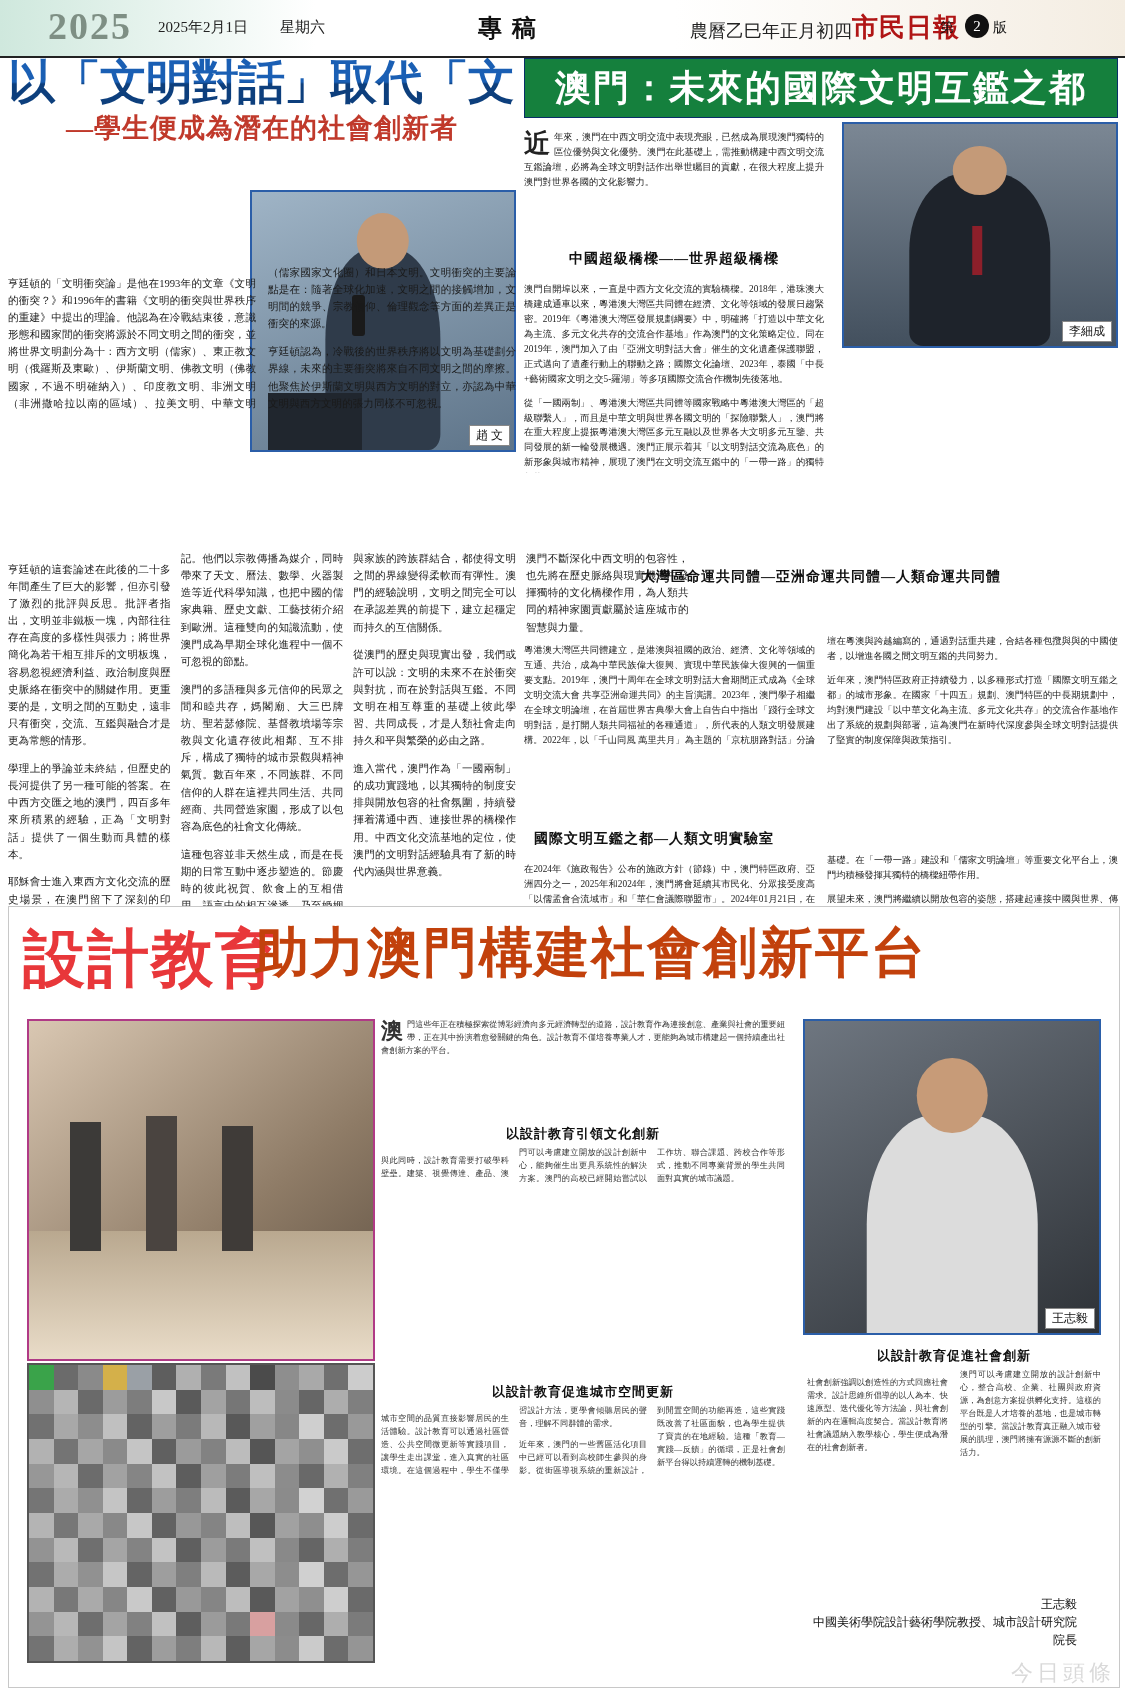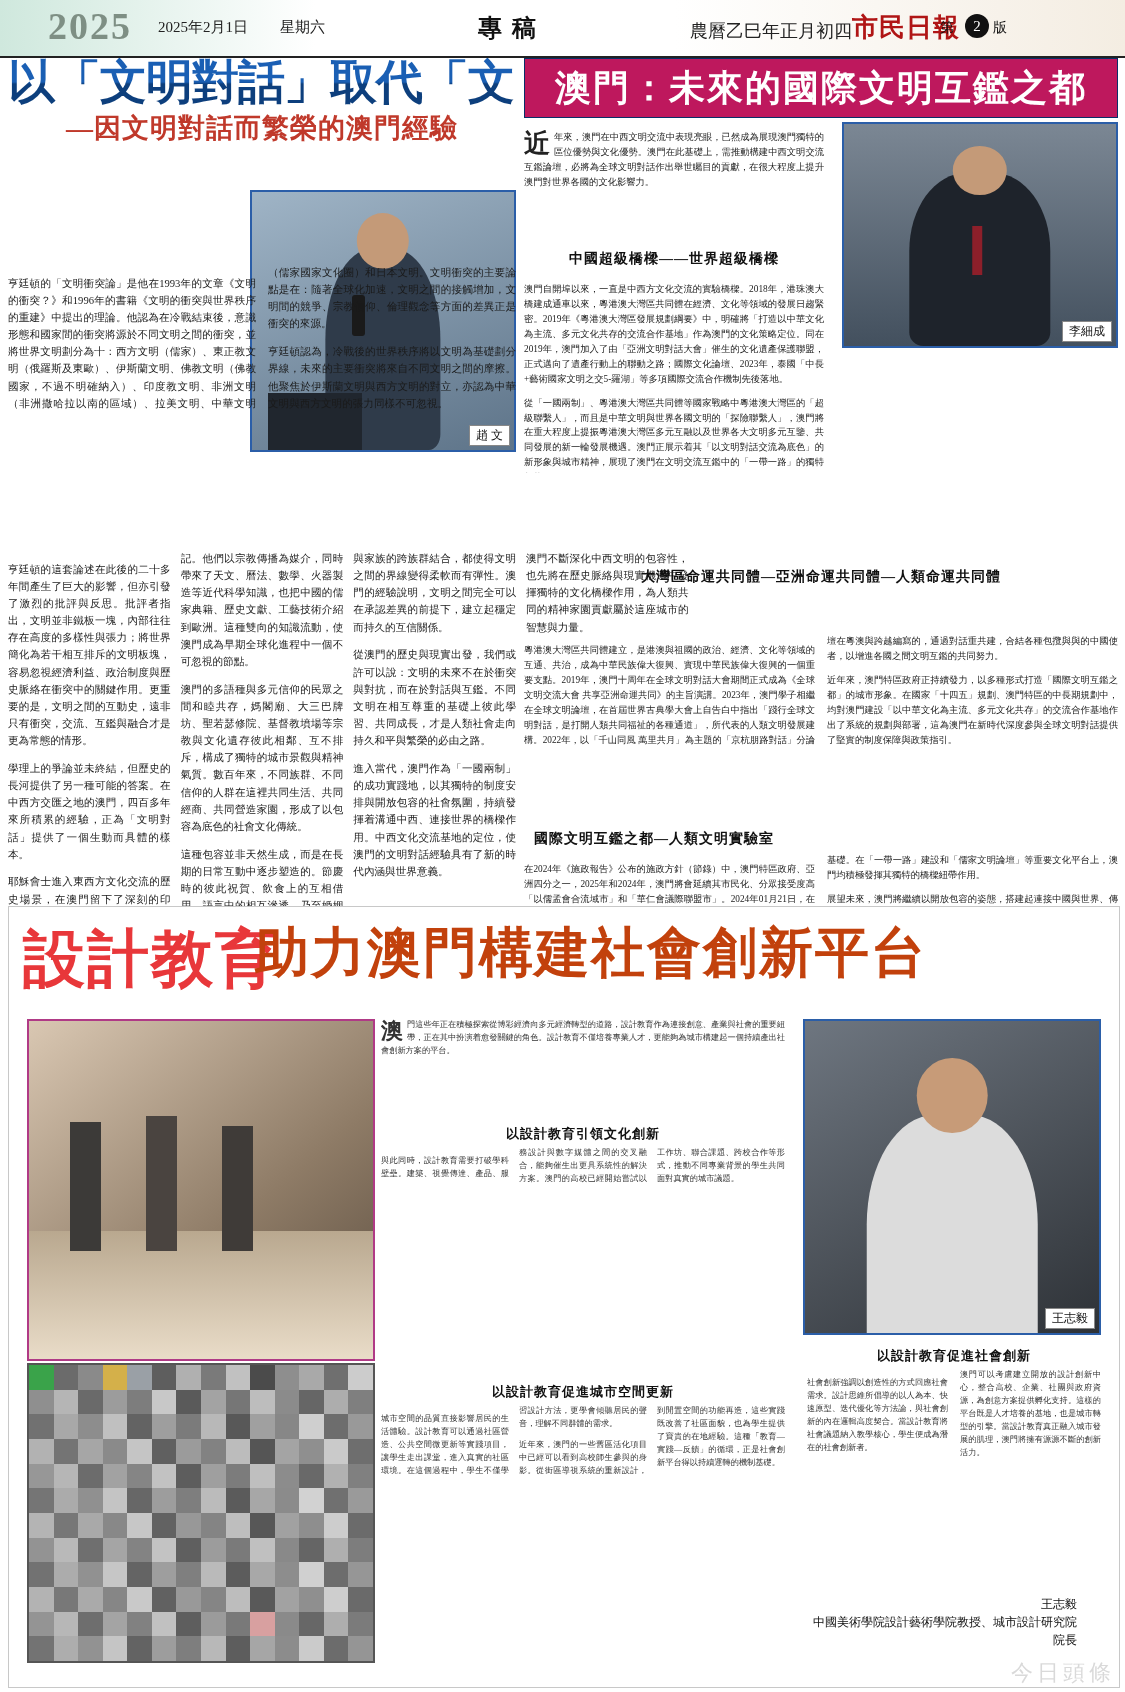--- a/index.html
+++ b/index.html
@@ -28,21 +28,21 @@
     text-shadow:none;white-space:nowrap;}
   .headA2{margin-top:2px;text-align:center;font-size:27px;font-weight:bold;color:#c0392b;letter-spacing:1px;}
   .photoA{position:absolute;right:0;top:132px;width:262px;height:258px;border:2px solid #2b5ea8;overflow:hidden;background:#8aa0b4;}
   .photoA .cap{position:absolute;right:4px;bottom:4px;background:#fff;border:1px solid #888;font-size:12px;padding:1px 6px;}
   .bodyA{position:absolute;left:0;top:206px;width:508px;height:690px;}
   .colA{font-size:10.6px;line-height:1.62;text-align:justify;color:#1a1a1a;}
   .signA{font-size:12px;text-align:right;line-height:1.5;margin-top:6px;}
 
   
   .artB{position:absolute;left:524px;top:58px;width:594px;height:842px;}
-  .headB{height:58px;background:#be185d;color:#fff;font-size:36px;font-weight:bold;
+  .headB{height:58px;background:#15803d;color:#fff;font-size:36px;font-weight:bold;
     letter-spacing:2px;text-align:center;line-height:58px;border:1px solid #092f68;}
   .photoB{position:absolute;right:0;top:64px;width:272px;height:222px;border:2px solid #2b5ea8;background:#6f7f93;overflow:hidden;}
   .photoB .cap{position:absolute;right:4px;bottom:4px;background:#fff;border:1px solid #888;font-size:12px;padding:1px 6px;}
   .bodyB{position:absolute;left:0;top:72px;width:594px;height:826px;}
   .subB{font-size:14px;font-weight:bold;text-align:center;margin:8px 0 5px;letter-spacing:1px;}
   .dropcap{float:left;font-size:26px;font-weight:bold;line-height:0.95;margin:2px 4px 0 0;}
 
   
   .artC{position:absolute;left:8px;top:906px;width:1110px;height:780px;border:1px solid #c8c8c8;background:#fff;}
   .headC{position:relative;height:96px;margin:6px 8px 0 8px;}
@@ -91,21 +91,21 @@
     <div class="mspecial">專稿</div>
     <div class="mlunar">農曆乙巳年正月初四</div>
     <div class="mtitle">市民日報</div>
     <div class="mpagelabel">第</div>
     <div class="mpagenum">2</div>
     <div class="mban">版</div>
   </div>
 
   <div class="artA">
     <div class="headA">以「文明對話」取代「文明衝突」</div>
-    <div class="headA2">—因文明對話而繁榮的澳門經驗</div>
+    <div class="headA2">—學生便成為潛在的社會創新者</div>
 
     <div class="photoA">
       <div class="ph-bg1"></div>
       <div class="ph-person"></div>
       <div class="ph-head"></div>
       <div class="mic"></div>
       <div style="position:absolute;left:6%;bottom:0;width:36%;height:22%;background:#20262e;"></div>
       <div class="cap">趙 文</div>
     </div>
 
@@ -378,21 +378,21 @@
 
     <div class="bodyC">
       <div class="tinier" style="height:100px;overflow:hidden;">
         <span class="dropcap" style="font-size:22px;">澳</span>
         <span>門這些年正在積極探索從博彩經濟向多元經濟轉型的道路，設計教育作為連接創意、產業與社會的重要紐帶，正在其中扮演着愈發關鍵的角色。設計教育不僅培養專業人才，更能夠為城市構建起一個持續產出社會創新方案的平台。</span>
       </div>
 
       <div>
         <div class="subC">以設計教育引領文化創新</div>
         <div class="tinier cols3" style="height:230px;overflow:hidden;">
-          <p>與此同時，設計教育需要打破學科壁壘。建築、視覺傳達、產品、服務設計與數字媒體之間的交叉融合，能夠催生出更具系統性的解決方案。澳門的高校已經開始嘗試以工作坊、聯合課題、跨校合作等形式，推動不同專業背景的學生共同面對真實的城市議題。</p>
+          <p>與此同時，設計教育需要打破學科壁壘。建築、視覺傳達、產品、澳門可以考慮建立開放的設計創新中心，能夠催生出更具系統性的解決方案。澳門的高校已經開始嘗試以工作坊、聯合課題、跨校合作等形式，推動不同專業背景的學生共同面對真實的城市議題。</p>
         </div>
       </div>
 
       <div style="margin-top:5px;">
         <div class="subC">以設計教育促進城市空間更新</div>
         <div class="tinier cols3" style="height:262px;overflow:hidden;">
           <p>城市空間的品質直接影響居民的生活體驗。設計教育可以通過社區營造、公共空間微更新等實踐項目，讓學生走出課堂，進入真實的社區環境。在這個過程中，學生不僅學習設計方法，更學會傾聽居民的聲音，理解不同群體的需求。</p>
           <p>近年來，澳門的一些舊區活化項目中已經可以看到高校師生參與的身影。從街區導視系統的重新設計，到閒置空間的功能再造，這些實踐既改善了社區面貌，也為學生提供了寶貴的在地經驗。這種「教育—實踐—反饋」的循環，正是社會創新平台得以持續運轉的機制基礎。</p>
         </div>
       </div>

